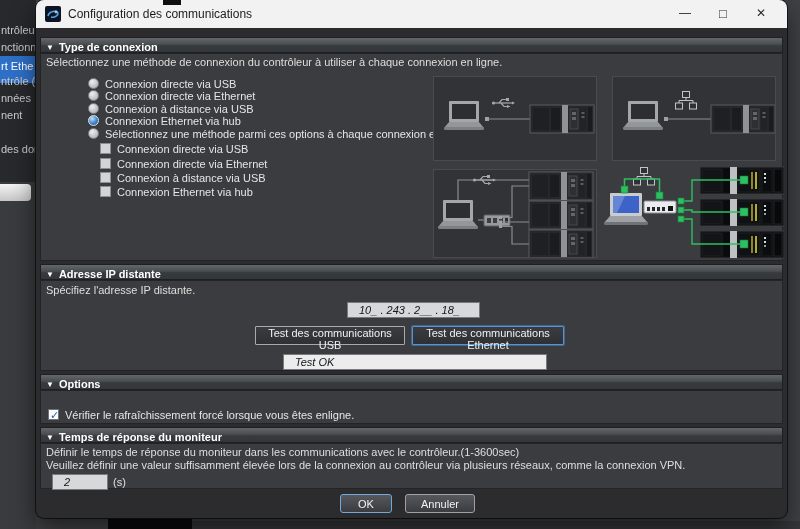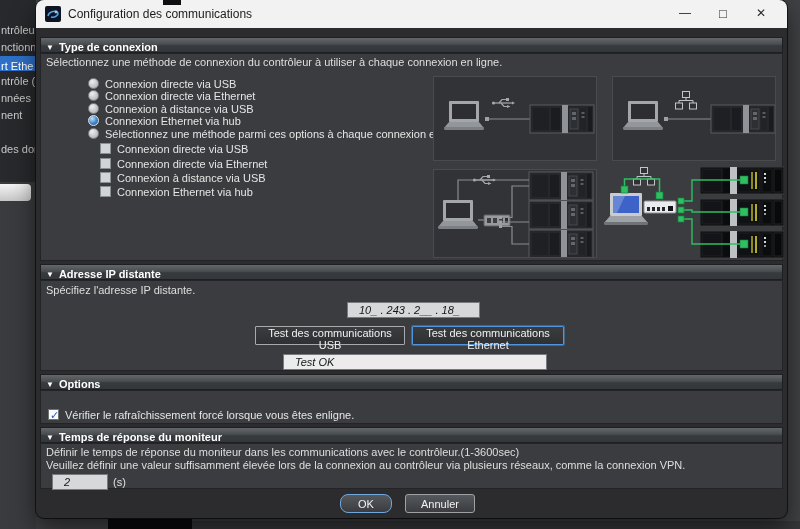--- a/index.html
+++ b/index.html
@@ -4,21 +4,21 @@
 <style>
 * { box-sizing:border-box; margin:0; padding:0; }
 html,body { background:#202020; }
 .screen { position:relative; width:800px; height:529px; background:#404144;
   font-family:"Liberation Sans","DejaVu Sans",sans-serif; overflow:hidden; }
 
 
 .bg-left { position:absolute; left:0; top:0; width:36px; height:529px; background:#3A3B3E; }
 .bg-left-top { position:absolute; left:0; top:0; width:36px; height:182px; background:#28292C; }
 .tree-item { position:absolute; left:1px; color:#C9C9C9; font-size:11px; white-space:nowrap; }
-.tree-sel { position:absolute; left:0; top:56px; width:36px; height:15px; background:#2E70C8; }
+.tree-sel { position:absolute; left:0; top:56px; width:36px; height:27px; background:#2E70C8; }
 .tree-sel .tree-item { position:static; color:#FFFFFF; line-height:15px; padding-left:1px; }
 .side-light-bar { position:absolute; left:0; top:184px; width:31px; height:17px;
   background:linear-gradient(#F4F4F4,#C6C6C6); border-radius:0 4px 4px 0; }
 .bg-tab-dark { position:absolute; left:163px; top:0; width:18px; height:5px; background:#0F0F11; z-index:30; }
 .bg-bottom-black { position:absolute; left:108px; top:518px; width:84px; height:11px; background:#0A0A0C; }
 .bg-bottom-band { position:absolute; left:192px; top:521px; width:608px; height:8px; background:#353639; }
 
 
 .dialog { position:absolute; left:36px; top:0; width:751px; height:518px; background:#2C2C2F;
   border-radius:8px; box-shadow:0 10px 24px rgba(0,0,0,.55), 0 0 0 1px #17181A; z-index:10; }
@@ -55,21 +55,21 @@
 
 .txt { position:absolute; background:#D6D8DA; border:1px solid #77797C; font-size:11px; color:#141618;
   padding:0 11px; font-family:inherit;font-style:italic; }
 .txt-light { background:#ECECEC; }
 
 .btn-dark { position:absolute; background:linear-gradient(#3A3C40,#2E3033); border:1px solid #A9A9A9;
   color:#F0F0F0; font-size:11px; text-align:center; border-radius:1px; font-family:inherit; cursor:default; }
 .btn-dark.focus-blue { border-color:#4E95DE; box-shadow:0 0 0 1px rgba(80,150,220,.45); }
 .btn-footer { position:absolute; background:linear-gradient(#55585C,#3A3C40); border:1px solid #9FA2A5;
   border-radius:3px; color:#F2F2F2; font-size:11px; text-align:center; font-family:inherit; cursor:default; }
-.btn-footer.default { border-color:#6FA8DC;border-radius:8px; }
+.btn-footer.default { border-color:#6FA8DC; }
 .unit-label { position:absolute; color:#E0E0E0; font-size:11px; }
 </style>
 </head>
 <body>
 
 <div class="screen">
 
   <svg width="0" height="0" style="position:absolute">
     <defs>
       <g id="laptop-gray">

